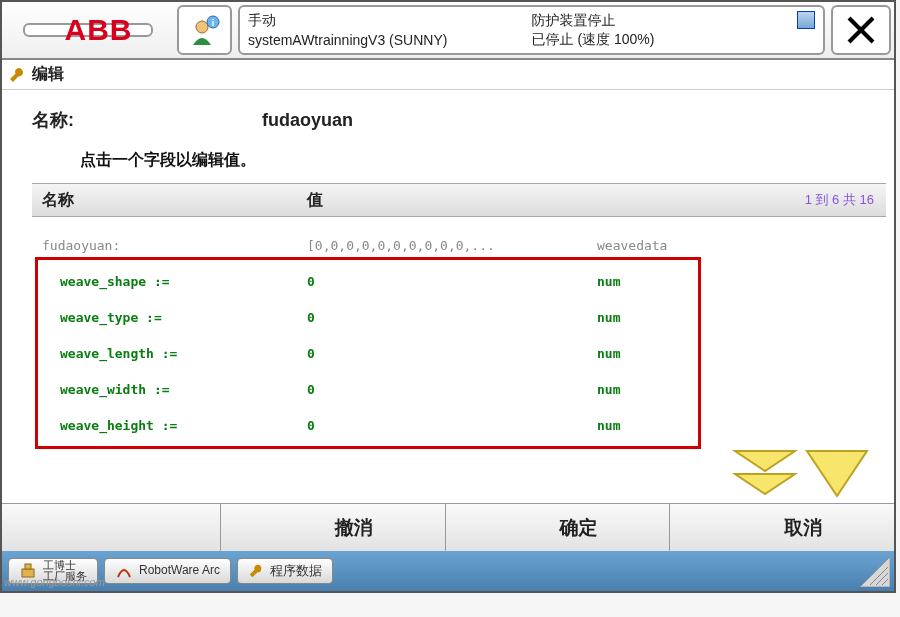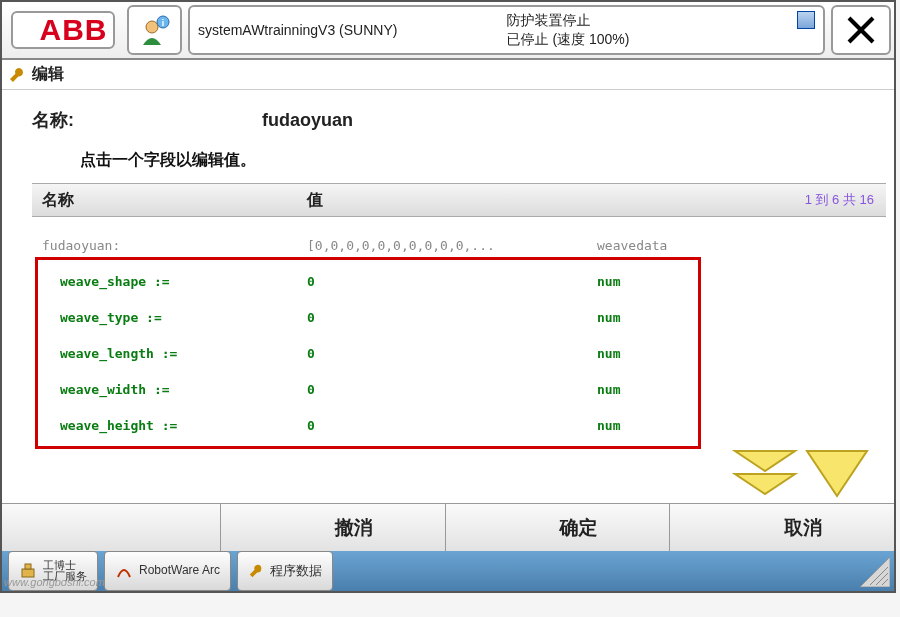--- a/index.html
+++ b/index.html
@@ -2,21 +2,21 @@
 <html><head>
 <meta charset="utf-8">
 <style>
   * { box-sizing: border-box; margin: 0; padding: 0; }
   html, body { width: 900px; height: 617px; overflow: hidden; font-family: "Microsoft YaHei", SimSun, Arial, sans-serif; background: #f5f5f5; }
   
   .window { width: 896px; height: 593px; border: 2px solid #555; background: #fff; position: relative; }
   
   
   .titlebar { height: 58px; display: flex; align-items: stretch; border-bottom: 2px solid #888; background: linear-gradient(#fff,#eee); }
-  .logo-box { width: 104px; border: 2px solid #999; border-radius: 6px; margin: 9px; background: #fff; display: flex; align-items: center; justify-content: center; padding-left: 21px; }
+  .logo-box { width: 130px; border: 2px solid #999; border-radius: 6px; margin: 21px; background: #fff; display: flex; align-items: center; justify-content: center; padding-left: 21px; }
   .logo-box span { color: #d7001d; font-weight: 900; font-size: 30px; letter-spacing: 1px; font-family: Arial Black, Arial, sans-serif; }
   .help-box { width: 55px; border: 2px solid #999; border-radius: 6px; margin: 3px; background: #fff; display:flex; align-items:center; justify-content:center; }
   .status-box { flex: 1; border: 2px solid #999; border-radius: 6px; margin: 3px; background: #fff; display:flex; font-size: 14px; color:#222; position:relative; padding: 4px 8px; }
   .status-left { flex:1; display:flex; flex-direction:column; justify-content:space-around; }
   .status-right { flex:1; display:flex; flex-direction:column; justify-content:space-around; }
   .mini-icon { position:absolute; right:8px; top:4px; width:18px; height:18px; border:1px solid #0044aa; background: linear-gradient(#bcd3ee,#7aa6d9); }
   .close-box { width: 60px; border: 2px solid #999; border-radius: 6px; margin: 3px; background: #fff; display:flex; align-items:center; justify-content:center; }
   .close-box svg line { stroke:#000; stroke-width:4; }
   
   
@@ -47,21 +47,21 @@
   .scroll-arrows { position:absolute; right: 22px; bottom: 85px; display:flex; gap:2px; }
   .tri { fill:#f7e66b; stroke:#bca220; stroke-width:2; }
   
   
   .btn-row { position:absolute; bottom: 40px; left:0; right:0; height:48px; display:flex; border-top:1px solid #999; background:linear-gradient(#fafafa,#e2e2e2); }
   .btn-row .spacer { flex:1.2; }
   .fbtn { flex:1; border-left:1px solid #999; display:flex; align-items:center; justify-content:center; font-size:19px; font-weight:bold; color:#222; cursor:pointer;padding-left:42px; }
   
   
   .taskbar { position:absolute; bottom:0; left:0; right:0; height:40px; background: linear-gradient(#6aa4d2,#4a7fad); display:flex; align-items:center; padding: 0 6px; gap:6px; }
-  .task-btn { height:40px; background: linear-gradient(#fefefe,#d9d9d9); border:1px solid #888; border-radius:4px; display:flex; align-items:center; padding: 0 10px; font-size:13px; color:#333; gap:6px; cursor:pointer; }
+  .task-btn { height:26px; background: linear-gradient(#fefefe,#d9d9d9); border:1px solid #888; border-radius:4px; display:flex; align-items:center; padding: 0 10px; font-size:13px; color:#333; gap:6px; cursor:pointer; }
   .corner { position:absolute; right:4px; bottom:4px; width:30px; height:30px; }
   
   .watermark { position:absolute; left:2px; bottom:2px; font-size:11px; color:#999; z-index:5; line-height:1.2;font-style:italic; }
 </style>
 </head>
 <body>
 
 <div class="window">
 
   <div class="titlebar">
@@ -71,20 +71,21 @@
     <div class="help-box">
       <svg width="34" height="34" viewBox="0 0 34 34">
         <circle cx="14" cy="14" r="6" fill="#f2c27a" stroke="#9a6a2a"></circle>
         <path d="M5 32 Q14 18 23 32 Z" fill="#2d8f3e"></path>
         <circle cx="25" cy="9" r="6" fill="#6ab6f0" stroke="#2a6aa8"></circle>
         <text x="25" y="13" font-size="9" text-anchor="middle" fill="#fff" font-weight="bold">i</text>
       </svg>
     </div>
     <div class="status-box">
       <div class="status-left">
+        <span>手动</span>
         <span>systemAWtrainningV3 (SUNNY)</span>
       </div>
       <div class="status-right">
         <span>防护装置停止</span>
         <span>已停止 (速度 100%)</span>
       </div>
       <div class="mini-icon"></div>
     </div>
     <div class="close-box">
       <svg width="34" height="34" viewBox="0 0 34 34">

